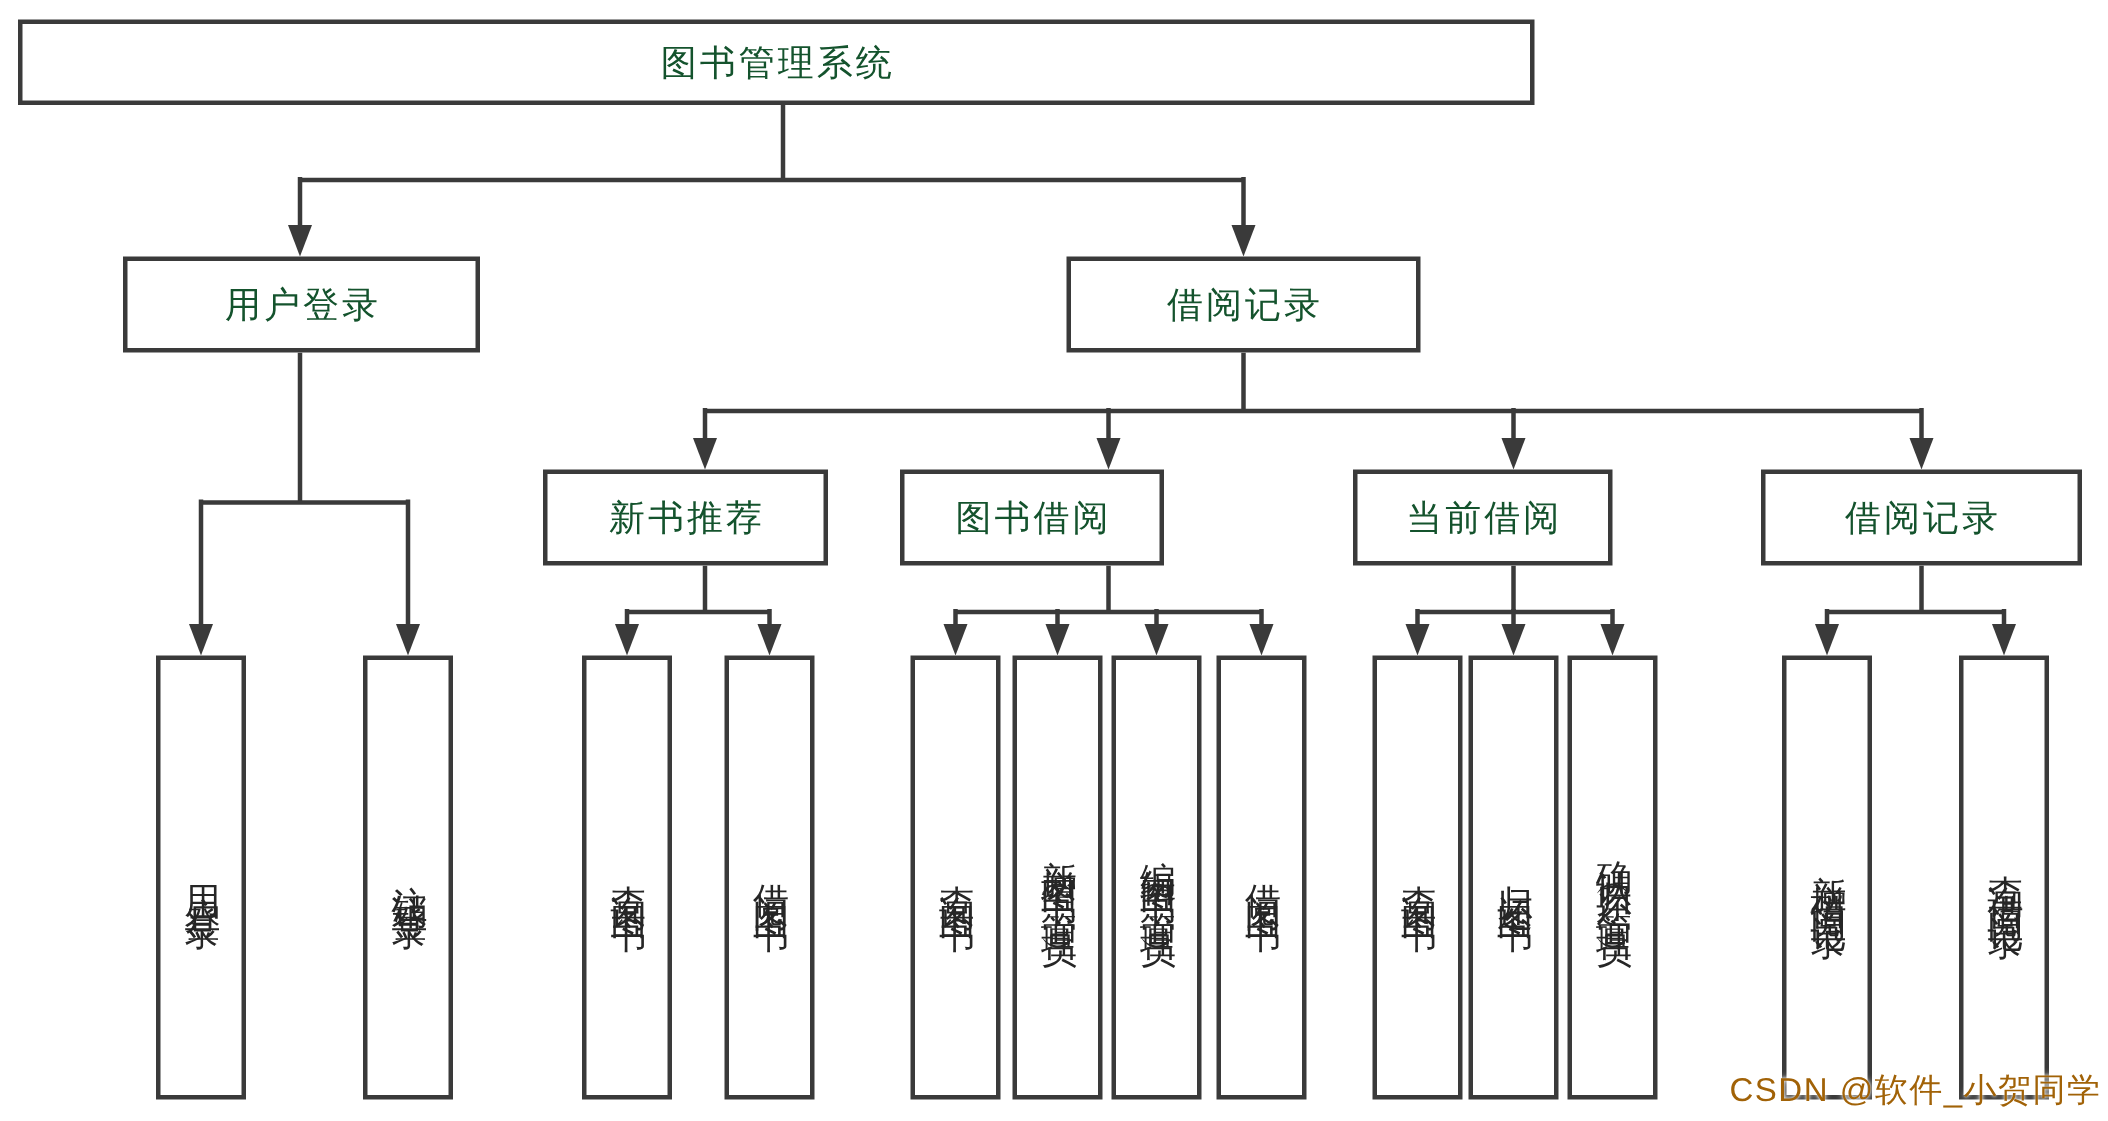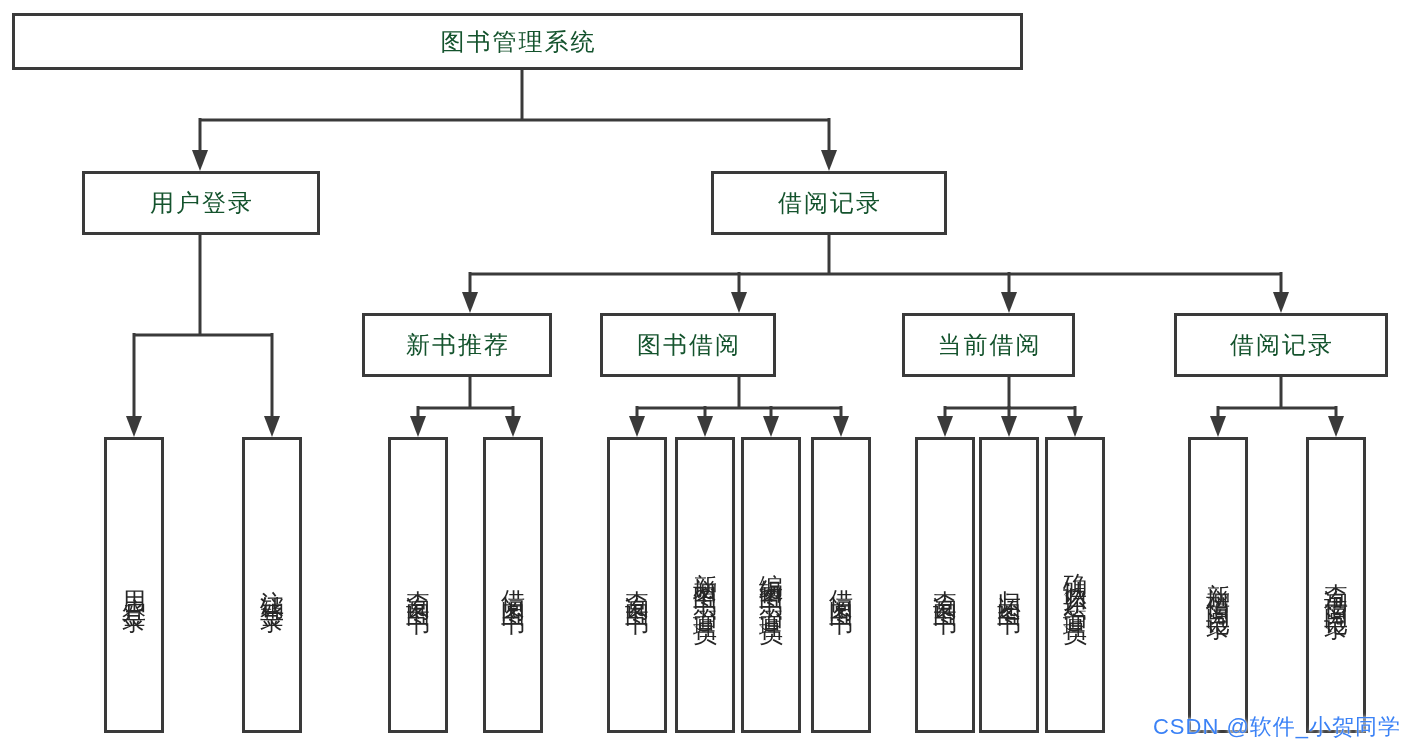--- a/index.html
+++ b/index.html
@@ -12,21 +12,21 @@
     position:absolute;box-sizing:border-box;border:3px solid #3a3a3a;background:#fff;
     display:flex;align-items:center;justify-content:center;
   }
   .hlabel{font-size:24px;letter-spacing:2px;text-indent:2px;white-space:nowrap;color:#14532d;}
   .leaf .vlabel{
     writing-mode:vertical-rl;text-orientation:mixed;
     font-size:24px;line-height:1;letter-spacing:7px;color:#262626;white-space:nowrap;
   }
   #watermark{
     position:absolute;right:4px;top:712px;z-index:10;
-    font-size:22px;color:#3b82f6;letter-spacing:1px;white-space:nowrap;
+    font-size:22px;color:#a16207;letter-spacing:1px;white-space:nowrap;
     text-shadow:0 0 2px #ffffff,0 0 4px #ffffff;
   }
 </style>
 </head>
 <body>
 
 <div id="canvas">
 
   <svg id="wires" viewBox="0 0 1405 747" xmlns="http://www.w3.org/2000/svg">
     <g stroke="#3a3a3a" stroke-width="3" fill="none">

